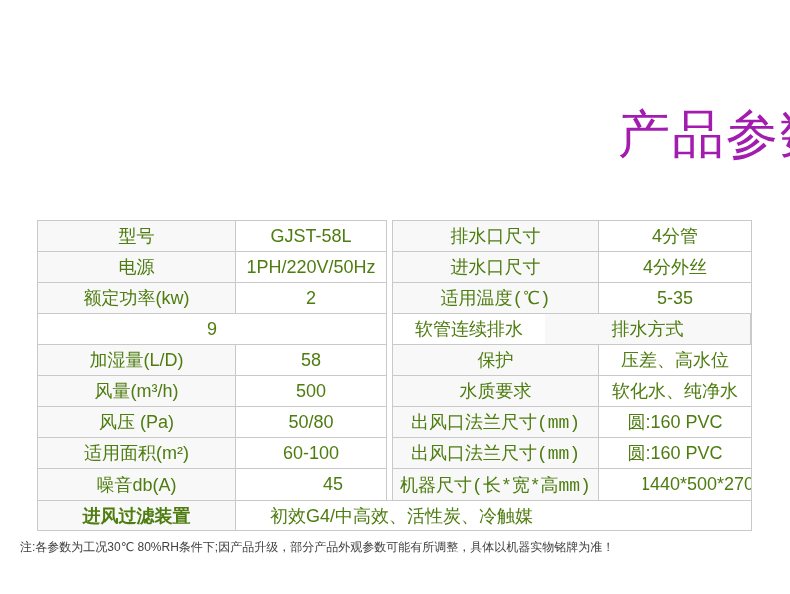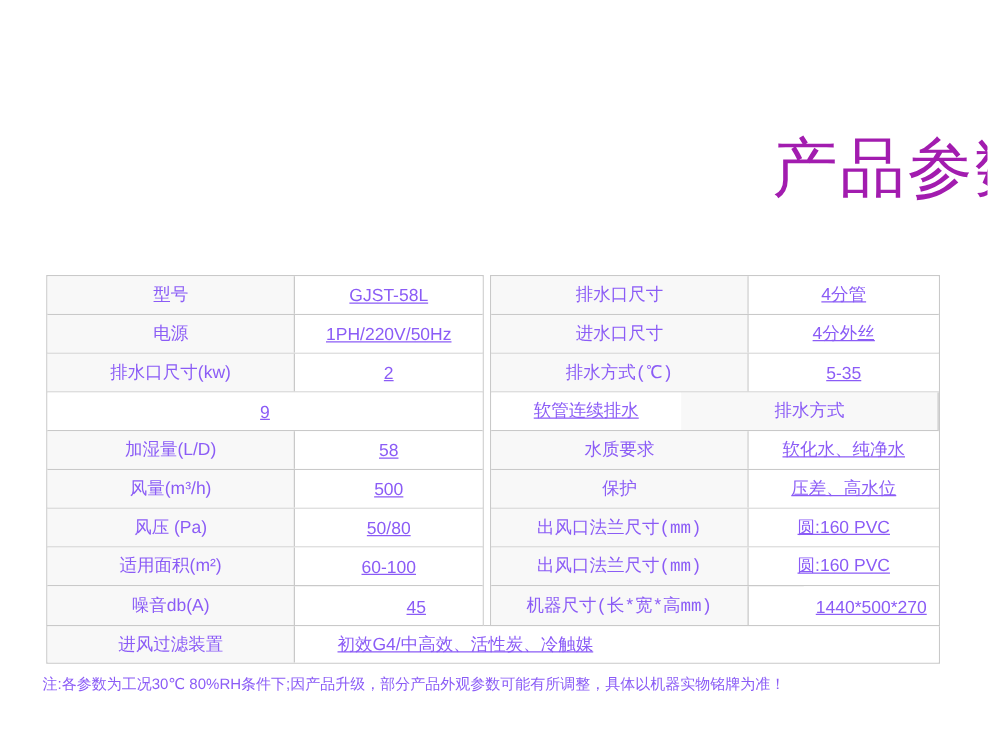--- a/index.html
+++ b/index.html
@@ -27,49 +27,49 @@
     width: 715px;
   }
   .tables-row { display: flex; gap: 5px; }
   .spec-table { border: 1px solid #c9c9c9; background: #fff; }
   .spec-table.left  { width: 350px; }
   .spec-table.right { width: 360px; }
   .spec-row { display: flex; height: 31px; border-bottom: 1px solid #c9c9c9; }
   .spec-row:last-child { border-bottom: none; gap: 44px; }
   .cell {
     display: flex; align-items: center; justify-content: center;
-    font-size: 14px; color: #8b5cf6;
+    font-size: 18px; color: #4d7c0f;
     height: 100%;
     white-space: nowrap;
     overflow: hidden;
   }
   .label-cell {
     background: #f8f8f8;
     border-right: 1px solid #c9c9c9;
   }
   .spec-table.left  .label-cell { width: 198px; }
   .spec-table.right .label-cell { width: 206px; font-family: Liberation Mono, monospace; }
-  .value-cell { flex: 1; background: #fff; text-decoration: underline; }
+  .value-cell { flex: 1; background: #fff; }
   .bottom-row {
     display: flex; height: 31px;
     width: 715px;
     margin-top: -1px;
     border: 1px solid #c9c9c9;
     background: #fff;
   }
-  .bottom-row .label-cell { width: 198px; }
+  .bottom-row .label-cell { width: 198px; font-weight: bold; }
   .bottom-row .value-cell {
     justify-content: flex-start;
     padding-left: 34px;
   }
   .footnote {
     position: absolute;
-    top: 539px; left: 34px;
+    top: 539px; left: 20px;
     font-size: 12px;
-    color: #8b5cf6;
+    color: #404040;
     letter-spacing: 0;
     white-space: nowrap;
   }
 </style>
 </head>
 <body>
 
 <h1 class="page-title">产品参数</h1>
 
 <div class="spec-area">
@@ -78,21 +78,21 @@
     <div class="spec-table left">
       <div class="spec-row">
         <div class="cell label-cell">型号</div>
         <div class="cell value-cell">GJST-58L</div>
       </div>
       <div class="spec-row">
         <div class="cell label-cell">电源</div>
         <div class="cell value-cell">1PH/220V/50Hz</div>
       </div>
       <div class="spec-row">
-        <div class="cell label-cell">排水口尺寸(kw)</div>
+        <div class="cell label-cell">额定功率(kw)</div>
         <div class="cell value-cell">2</div>
       </div>
       <div class="spec-row">
         <div class="cell value-cell">9</div>
       </div>
       <div class="spec-row">
         <div class="cell label-cell">加湿量(L/D)</div>
         <div class="cell value-cell">58</div>
       </div>
       <div class="spec-row">
@@ -116,34 +116,34 @@
     <div class="spec-table right">
       <div class="spec-row">
         <div class="cell label-cell">排水口尺寸</div>
         <div class="cell value-cell">4分管</div>
       </div>
       <div class="spec-row">
         <div class="cell label-cell">进水口尺寸</div>
         <div class="cell value-cell">4分外丝</div>
       </div>
       <div class="spec-row">
-        <div class="cell label-cell">排水方式(℃)</div>
+        <div class="cell label-cell">适用温度(℃)</div>
         <div class="cell value-cell">5-35</div>
       </div>
       <div class="spec-row">
         <div class="cell value-cell">软管连续排水</div>
         <div class="cell label-cell">排水方式</div>
       </div>
       <div class="spec-row">
+        <div class="cell label-cell">保护</div>
+        <div class="cell value-cell">压差、高水位</div>
+      </div>
+      <div class="spec-row">
         <div class="cell label-cell">水质要求</div>
         <div class="cell value-cell">软化水、纯净水</div>
-      </div>
-      <div class="spec-row">
-        <div class="cell label-cell">保护</div>
-        <div class="cell value-cell">压差、高水位</div>
       </div>
       <div class="spec-row">
         <div class="cell label-cell">出风口法兰尺寸(mm)</div>
         <div class="cell value-cell">圆:160 PVC</div>
       </div>
       <div class="spec-row">
         <div class="cell label-cell">出风口法兰尺寸(mm)</div>
         <div class="cell value-cell">圆:160 PVC</div>
       </div>
       <div class="spec-row">

